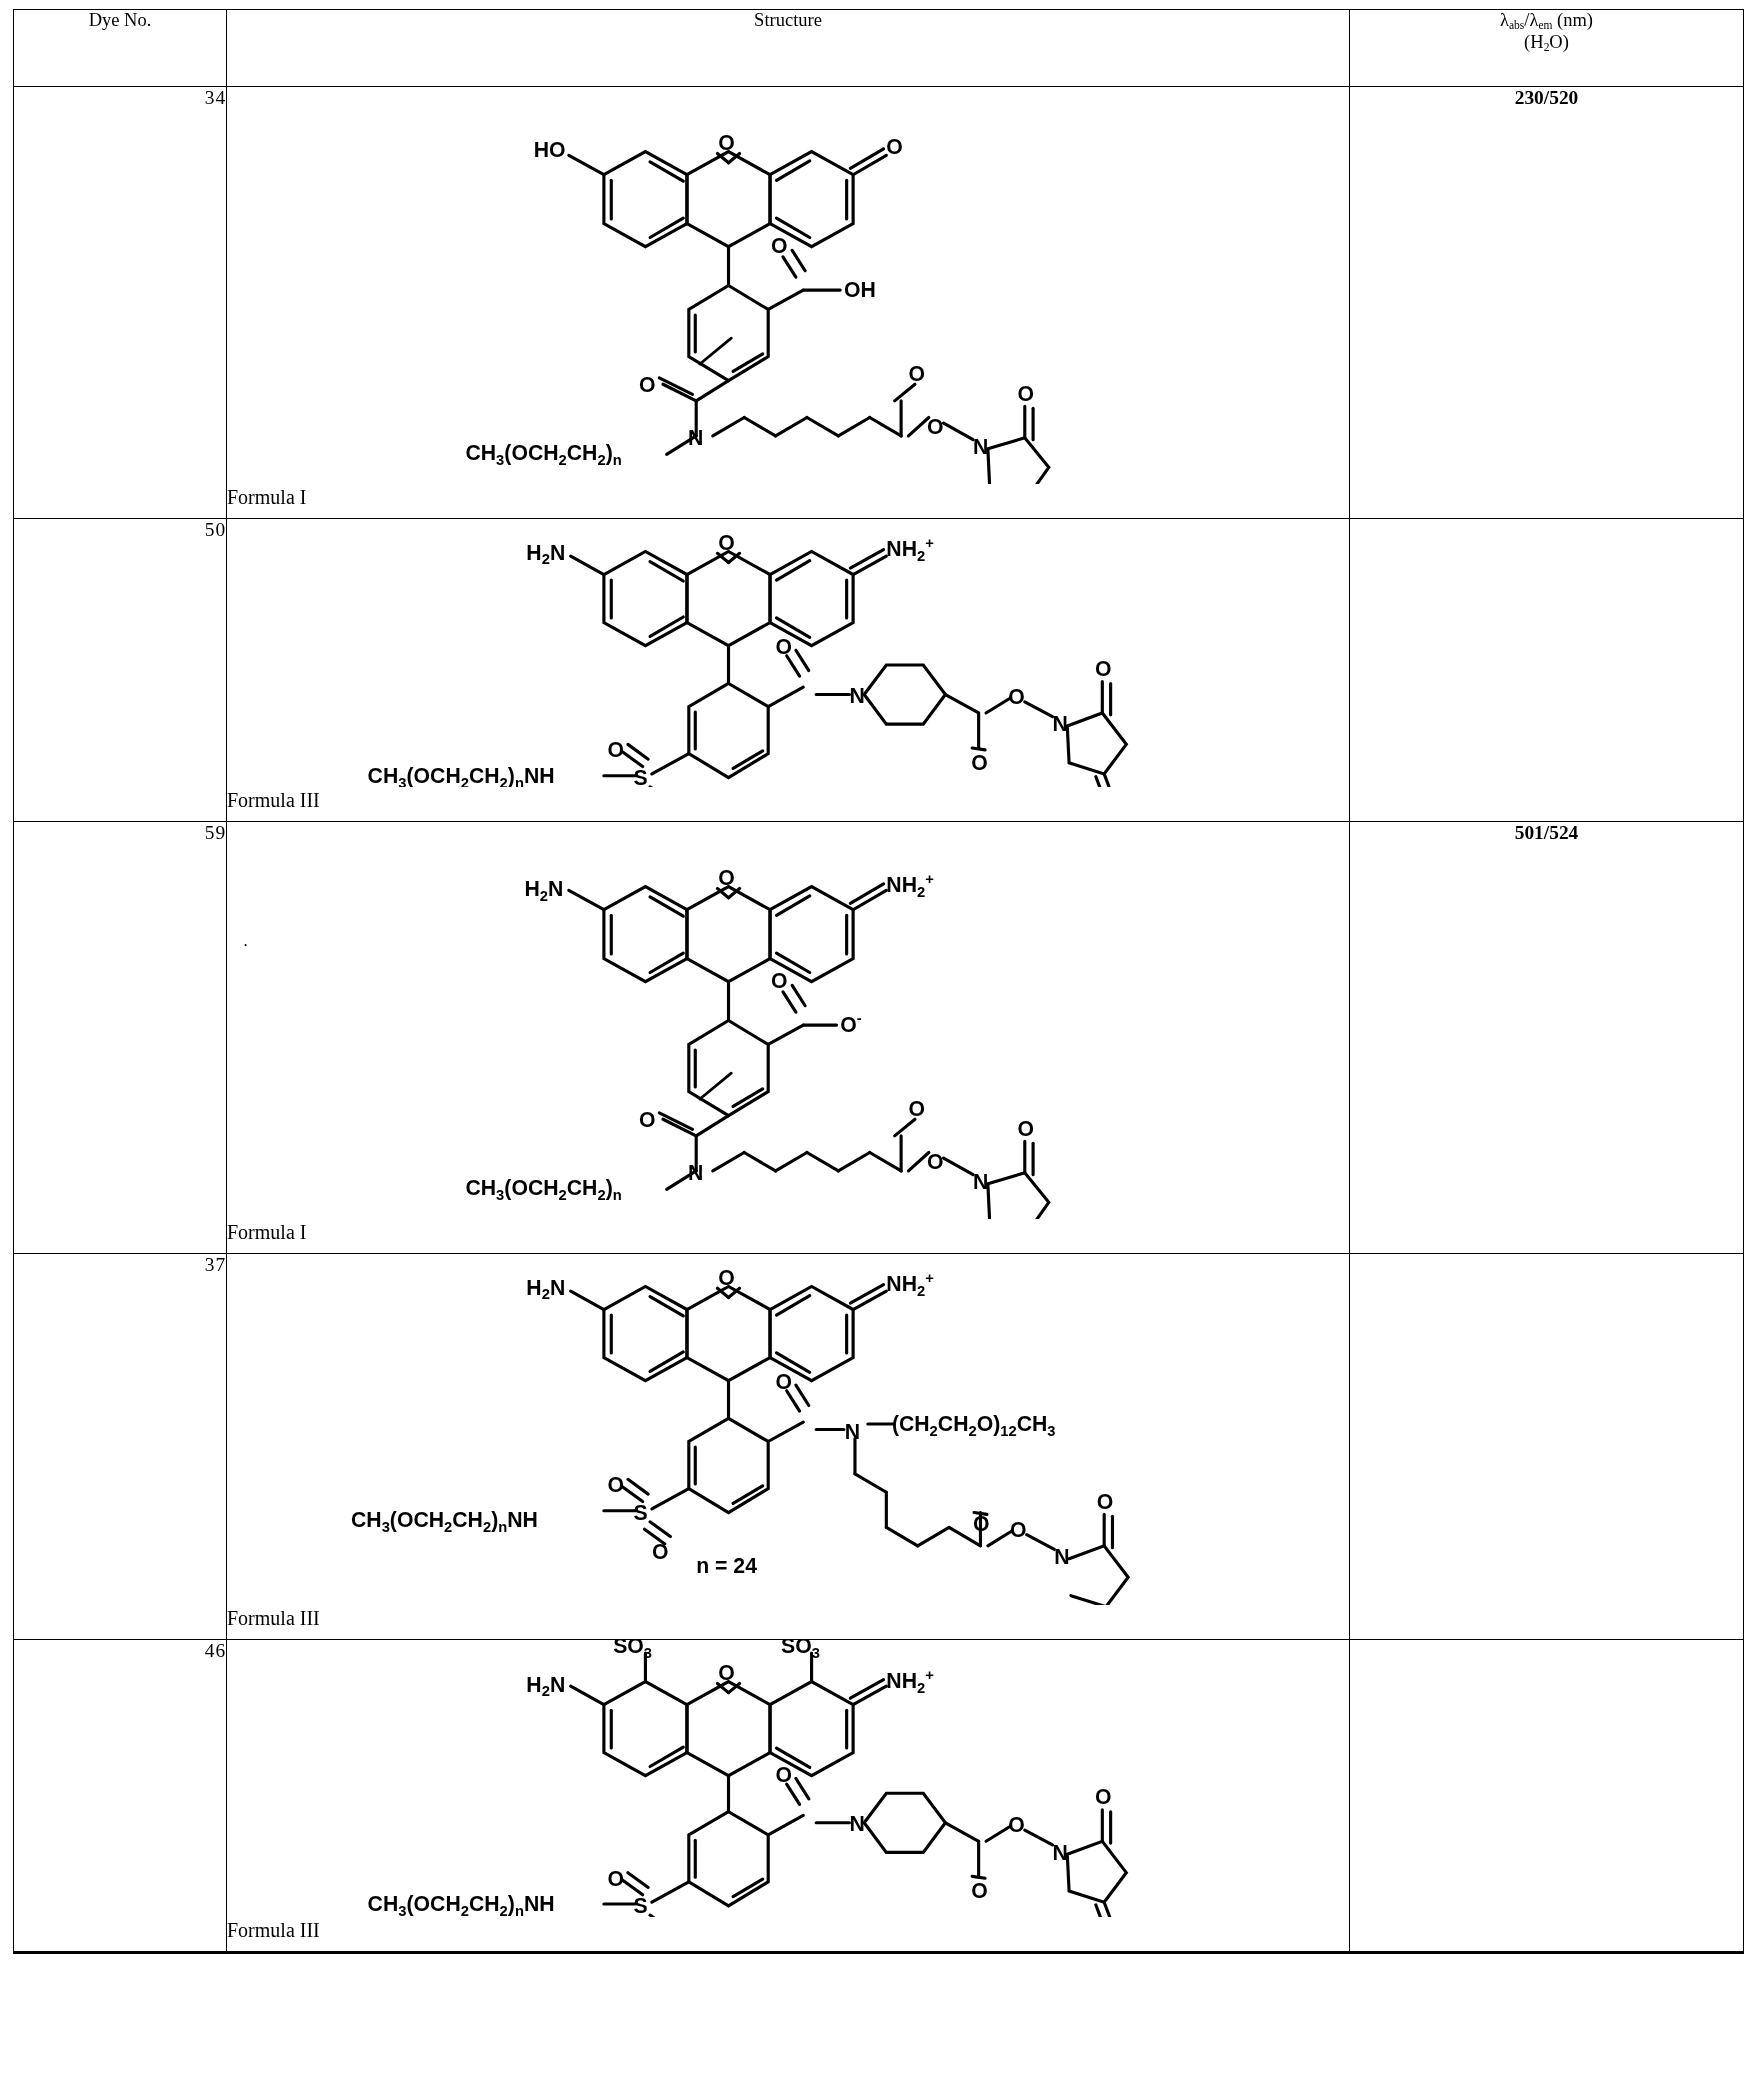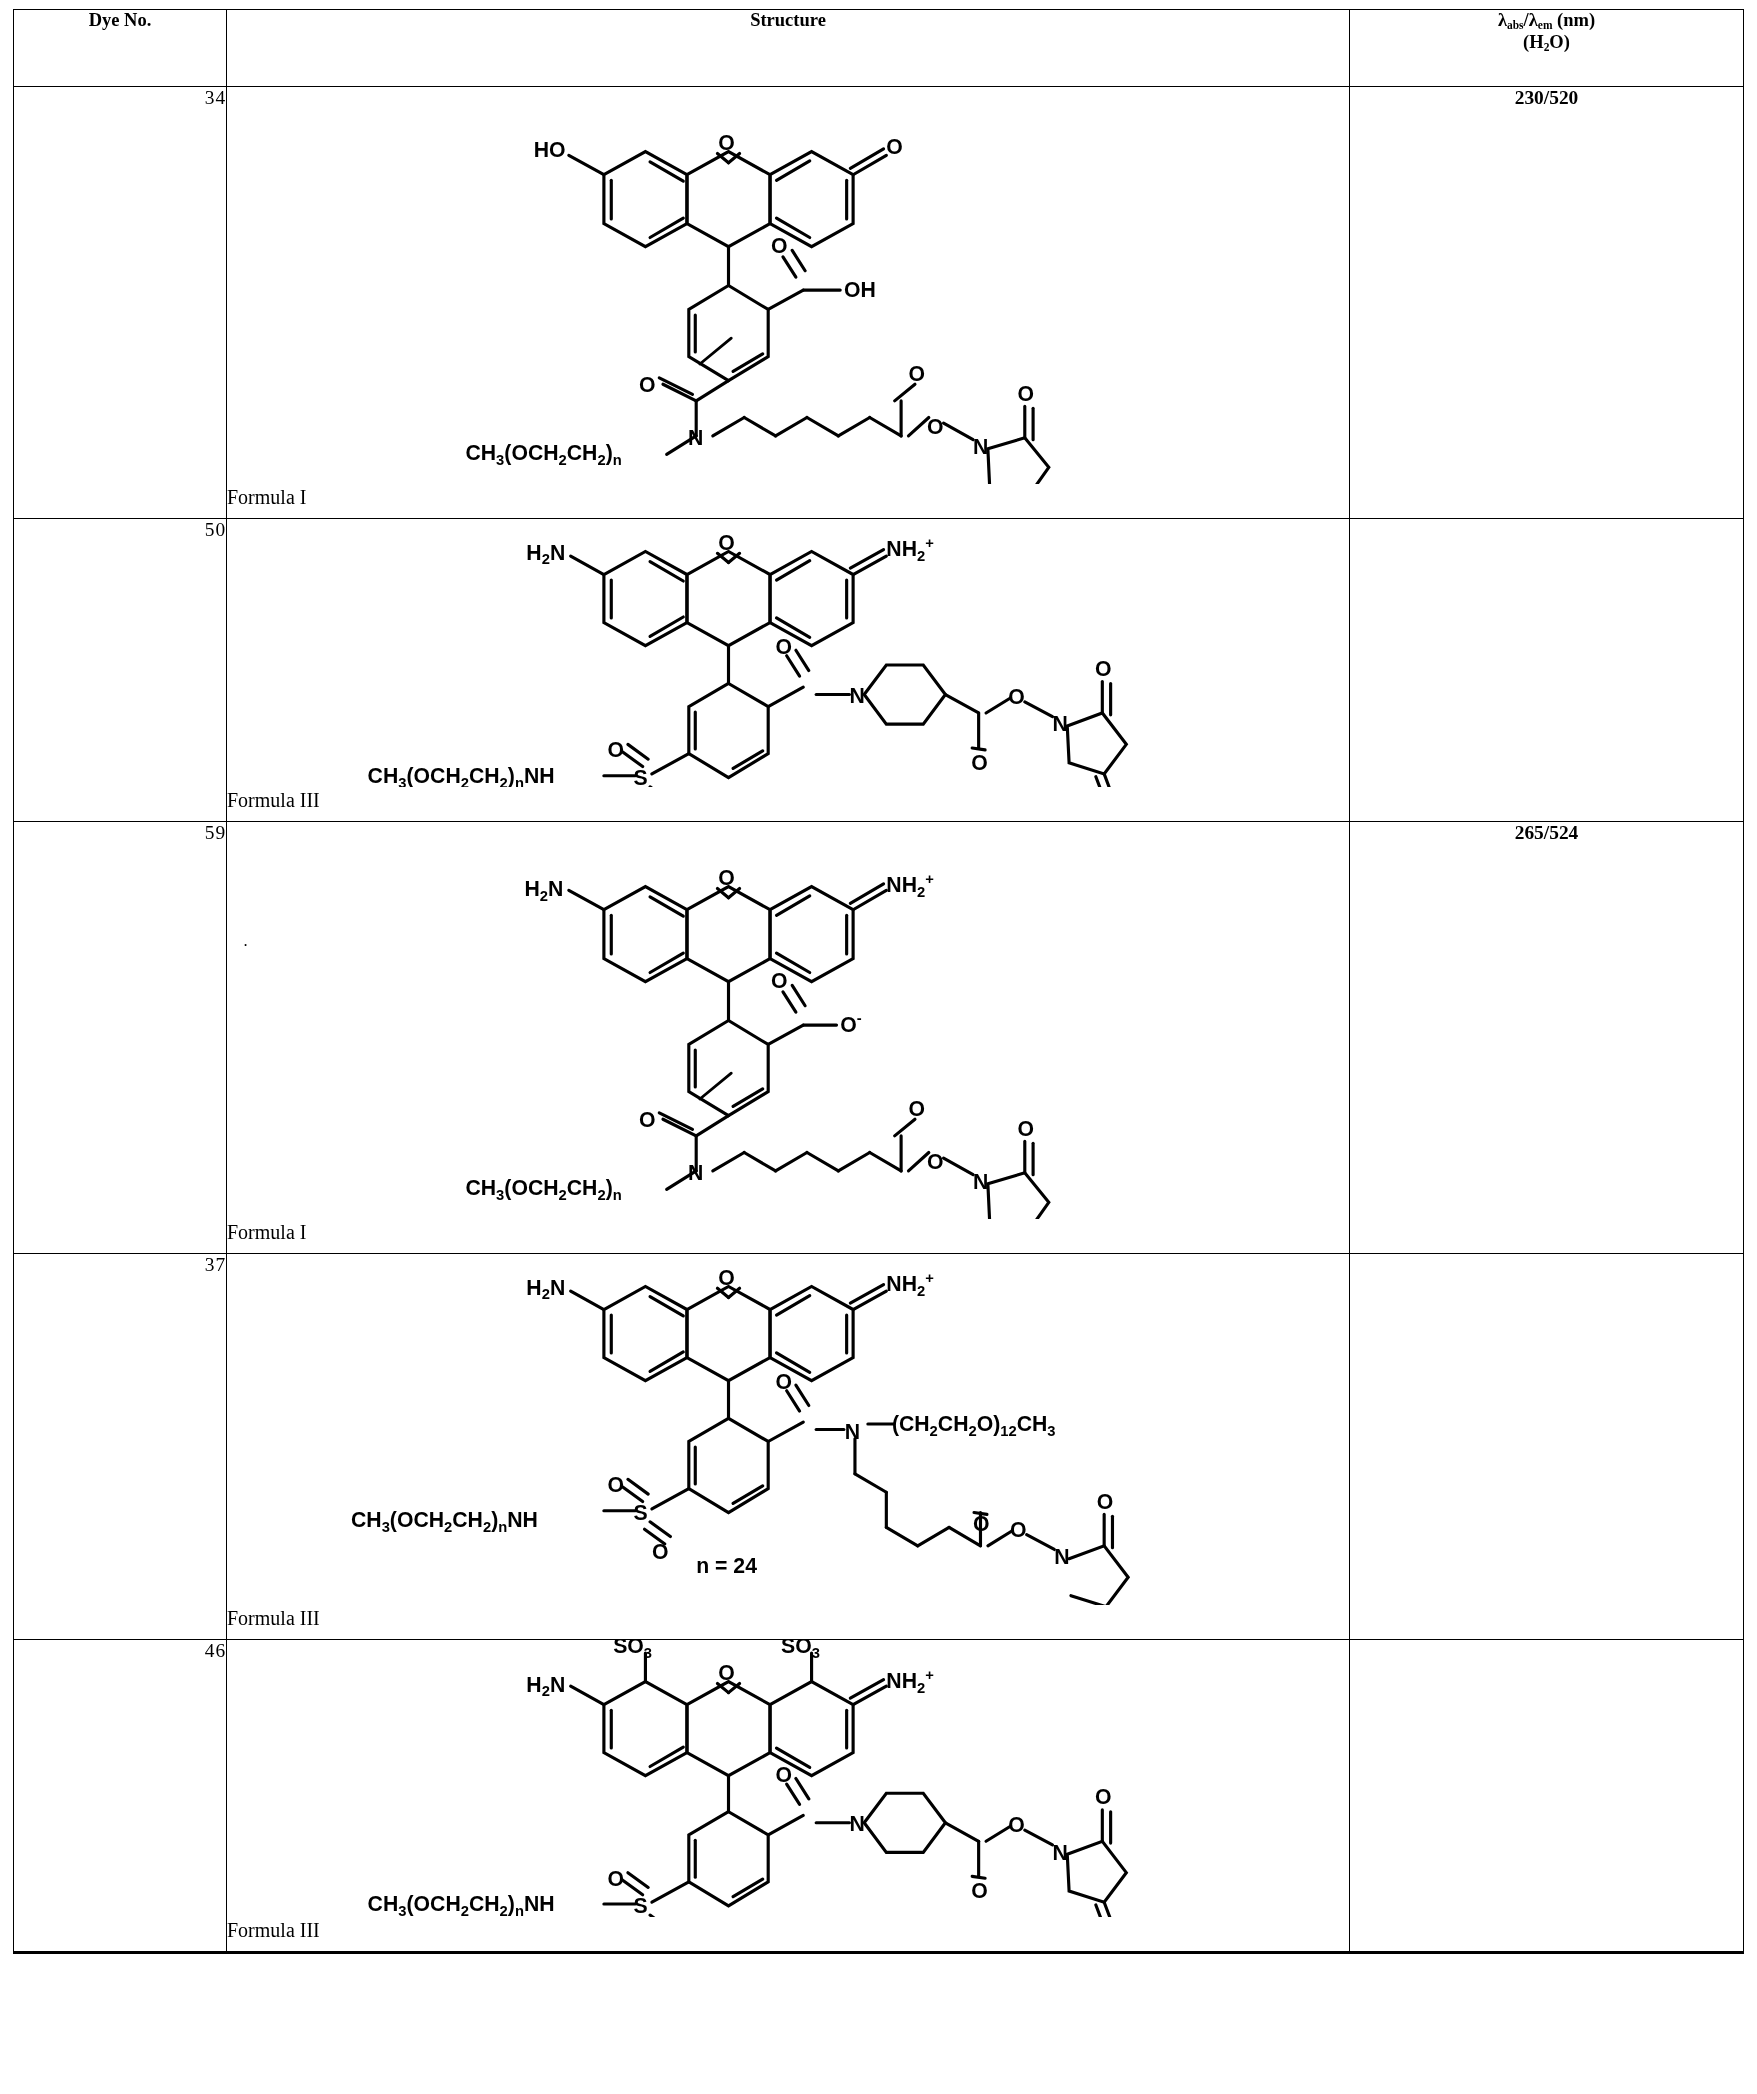--- a/index.html
+++ b/index.html
@@ -19,21 +19,21 @@
     border-collapse:collapse;
     table-layout:fixed;
   }
   table.dyetable td, table.dyetable th{
     border:1.4px solid #000;
     vertical-align:top;
     padding:0;
   }
   thead th{
     border-top:3.7px solid #000;
-    font-weight:bold;
+    font-weight:normal;
     font-size:18.5px;
     text-align:center;
     vertical-align:bottom;
     height:76px;
     padding-bottom:5.5px;
     margin-top:12px;
   }
   tbody tr:last-child td{border-bottom:3.2px solid #000;}
   .col-no{width:212px;}
   .col-struct{width:1122px;}
@@ -314,21 +314,21 @@
               <text x="650" y="376">O</text>
               <text x="700" y="398">N</text>
               <text x="748" y="340">O</text>
               <text x="760" y="498">O</text>
               <text x="150" y="404" font-size="23">CH<tspan font-size="16" dy="5">3</tspan><tspan dy="-5">(OCH</tspan><tspan font-size="16" dy="5">2</tspan><tspan dy="-5">CH</tspan><tspan font-size="16" dy="5">2</tspan><tspan dy="-5">)</tspan><tspan font-size="16" dy="5">n</tspan></text>
               <text x="330" y="448" font-size="23">n = 24</text>
             </g>
           </svg>
           <div class="formula-label">Formula I</div>
         </td>
-        <td class="col-lam lam">265/524</td>
+        <td class="col-lam lam">501/524</td>
       </tr>
 
       <tr>
         <td class="col-no dye-no">37</td>
         <td class="col-struct struct-cell">
           <svg class="svgwrap" width="923" height="351" viewBox="0 0 1000 380">
             <g fill="none" stroke="#000" stroke-width="3.4" stroke-linecap="round">
               <path d="M300 60 L345 35 L390 60 L390 112 L345 137 L300 112 Z"></path>
               <path d="M308 66 L308 107"></path>
               <path d="M350 46 L386 67"></path>

